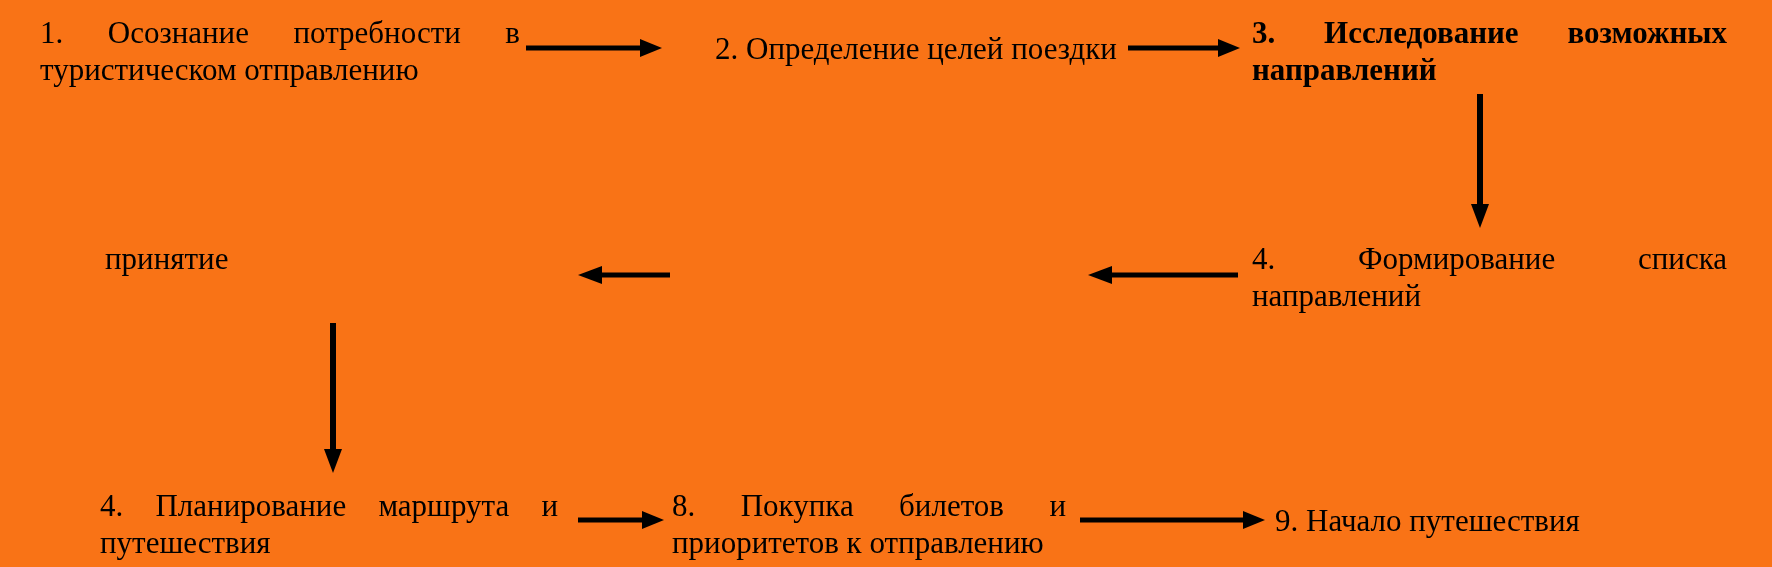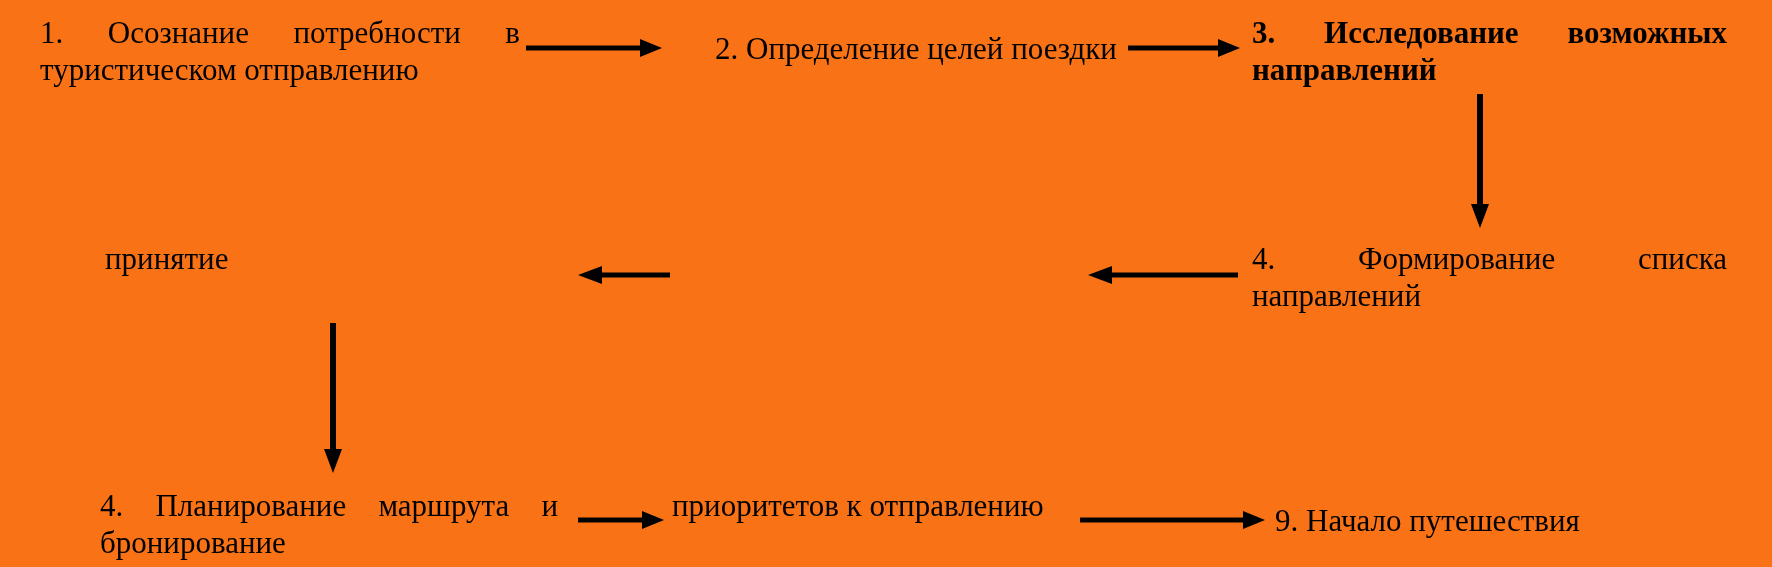--- a/index.html
+++ b/index.html
@@ -86,29 +86,30 @@
     <div class="ll">направлений</div>
   </div>
 
   <svg class="arrow" style="left:321px; top:323px;" width="24" height="150">
     <line x1="12" y1="0" x2="12" y2="128" stroke="#000" stroke-width="6"></line>
     <polygon points="3,126 12,150 21,126" fill="#000"></polygon>
   </svg>
 
   <div class="step" style="left:100px; top:487px; width:458px;">
     <div class="jl">4. Планирование маршрута и</div>
-    <div class="ll">бронирование</div>
+    <div class="ll">путешествия</div>
   </div>
 
   <svg class="arrow" style="left:578px; top:508px;" width="86" height="24">
     <line x1="0" y1="12" x2="66" y2="12" stroke="#000" stroke-width="5"></line>
     <polygon points="64,3 86,12 64,21" fill="#000"></polygon>
   </svg>
 
   <div class="step" style="left:672px; top:487px; width:394px;">
+    <div class="jl">8. Покупка билетов и</div>
     <div class="ll">приоритетов к отправлению</div>
   </div>
 
   <svg class="arrow" style="left:1080px; top:508px;" width="185" height="24">
     <line x1="0" y1="12" x2="165" y2="12" stroke="#000" stroke-width="5"></line>
     <polygon points="163,3 185,12 163,21" fill="#000"></polygon>
   </svg>
 
   <div class="step" style="left:1275px; top:502px;">
     <div class="ll">9. Начало путешествия</div>

